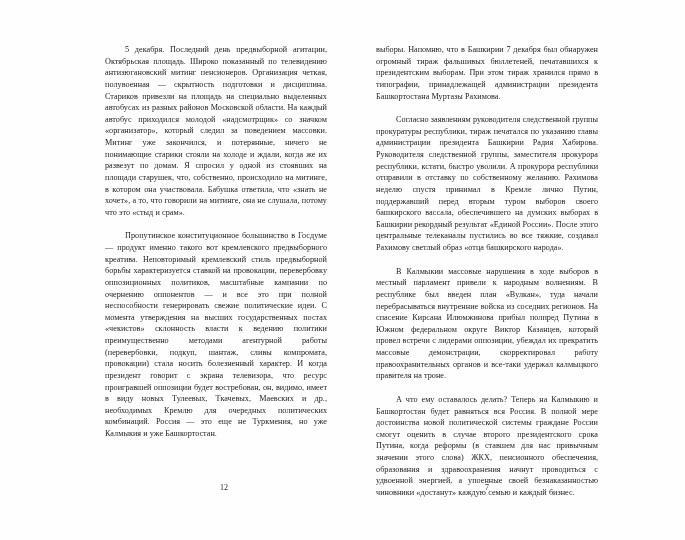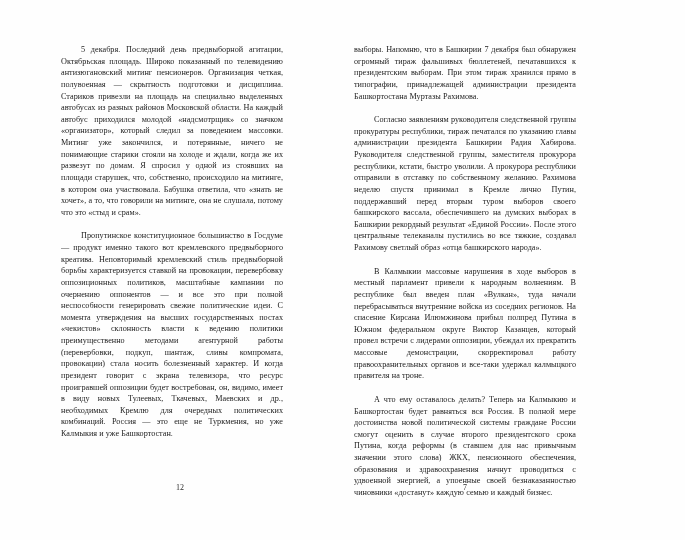--- a/index.html
+++ b/index.html
@@ -14,20 +14,21 @@
     font-family: "Liberation Serif", "DejaVu Serif", serif;
     color: #1a1a1a;
   }
   .spread {
     position: relative;
     width: 685px;
     height: 540px;
     background: #fefefe;
     display: flex;
     box-sizing: border-box;
+    padding-left: 44px;
   }
   .page {
     position: relative;
     box-sizing: border-box;
     height: 540px;
     background: #fefefe;
   }
   .page-left {
     width: 342px;
     padding: 44px 0 0 0;

